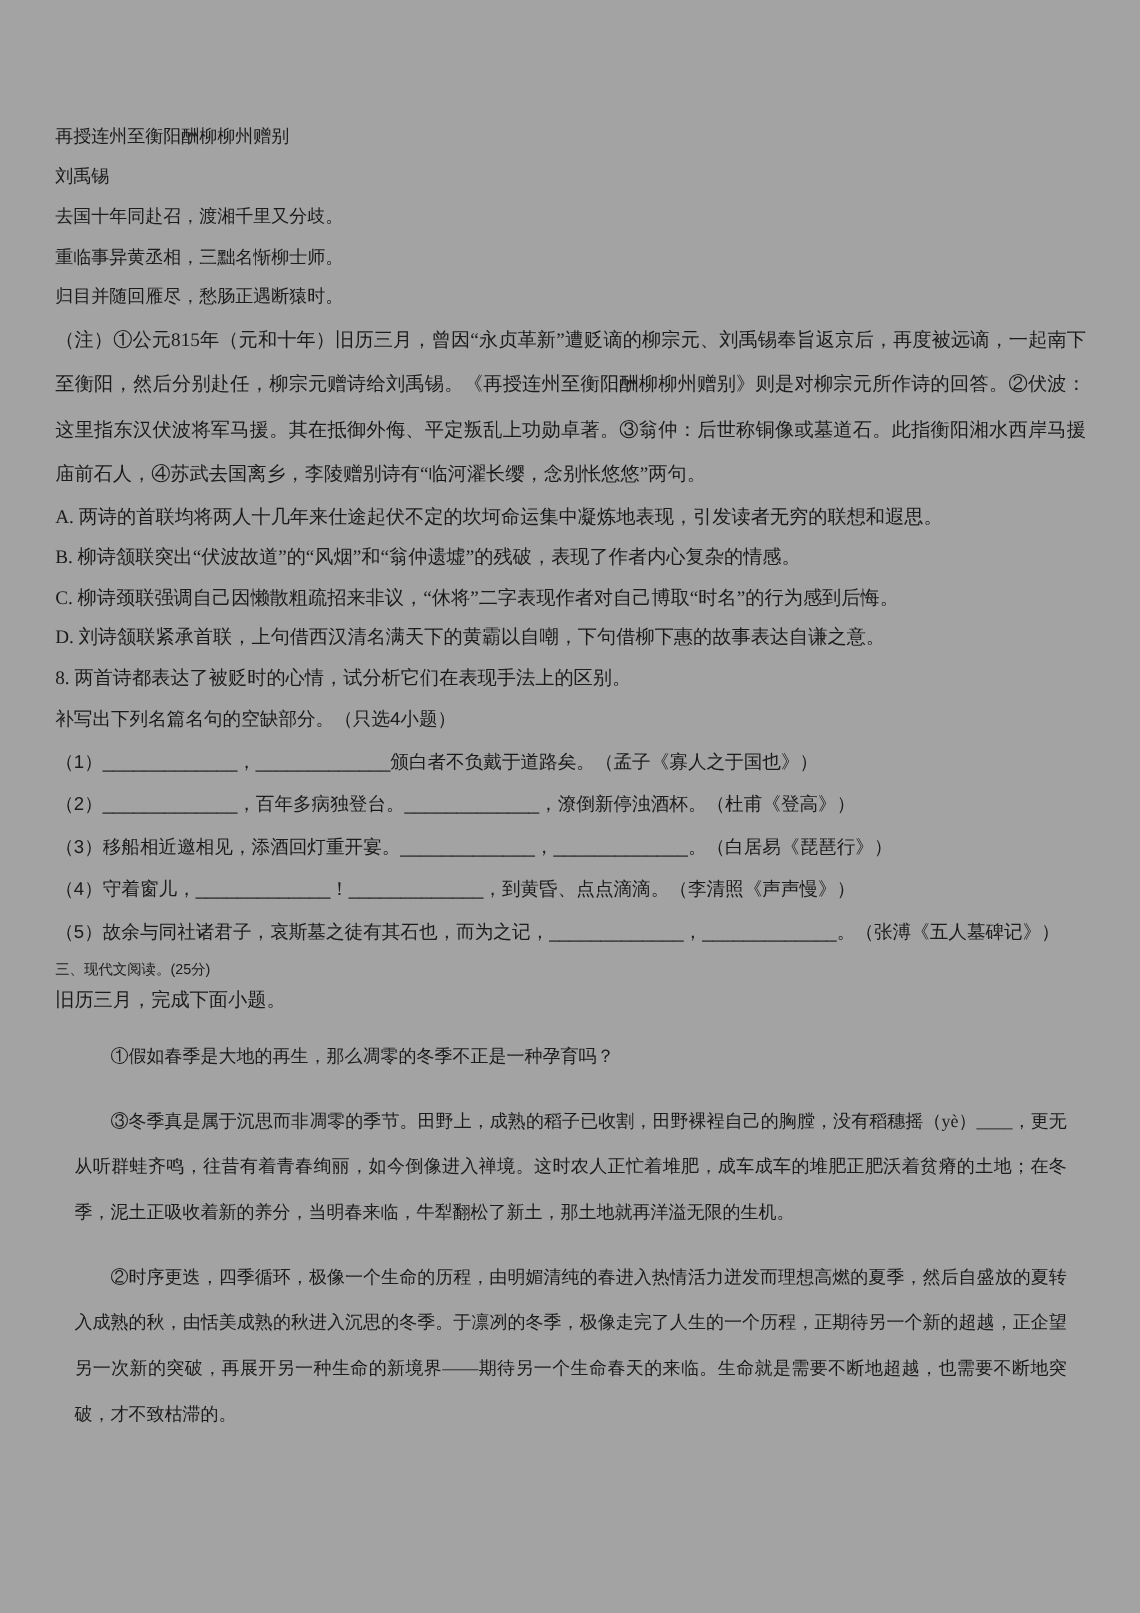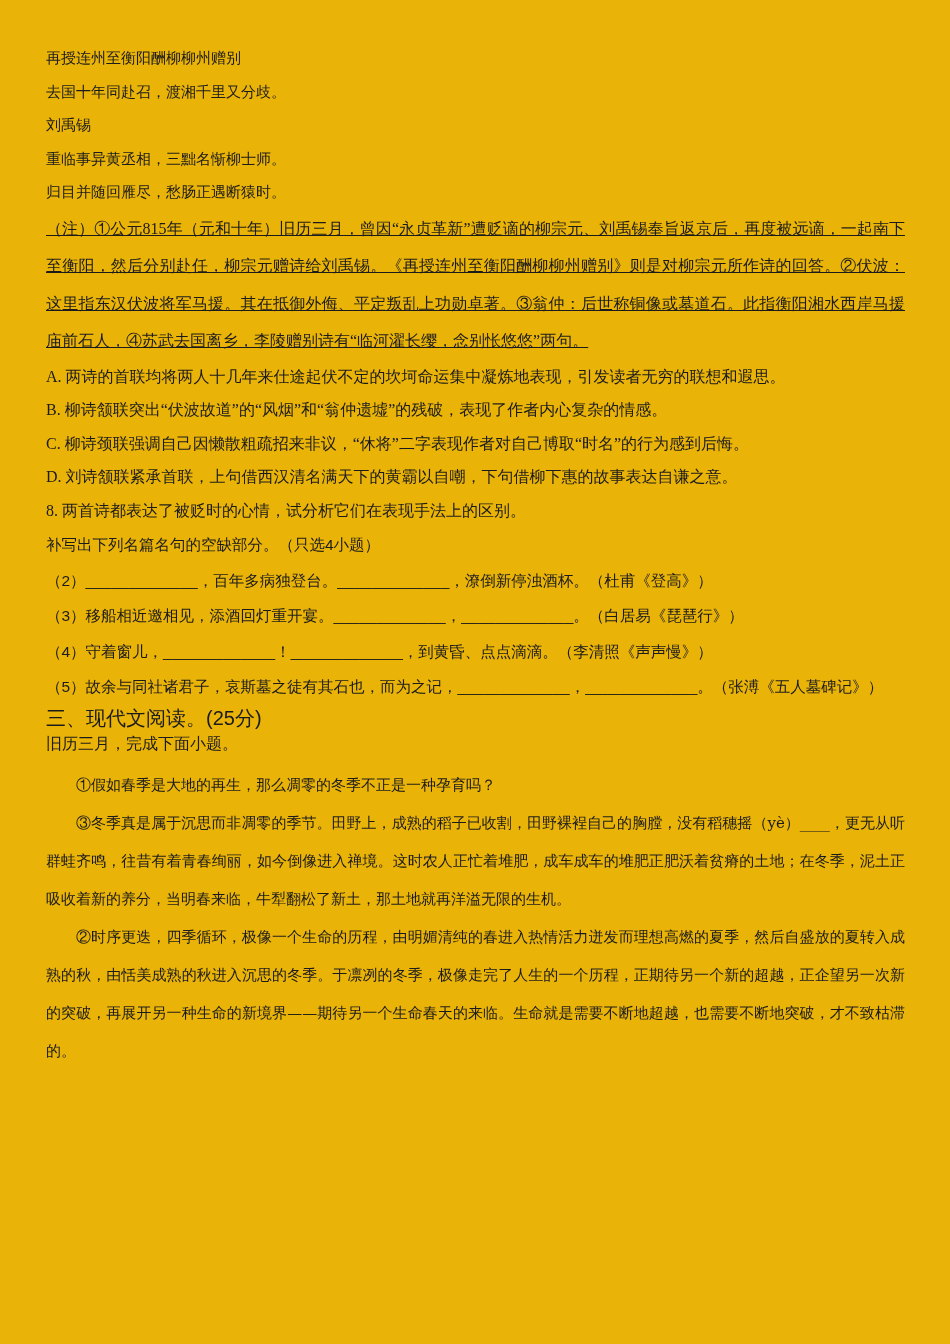--- a/index.html
+++ b/index.html
@@ -5,22 +5,22 @@
   html, body {
     margin: 0;
     padding: 0;
     background: #ffffff;
   }
   .page {
     position: relative;
     width: 950px;
     height: 1344px;
     box-sizing: border-box;
-    padding: 42px 45px 30px 46px;
-    background: #eab308;
+    padding: 97px 45px 30px 46px;
+    background: #a3a3a3;
     color: #1b1b1b;
     overflow: hidden;
   }
   
   .kai {
     font-family: "DejaVu Serif", serif;
     font-size: 15px;
   }
   
   .song {
@@ -30,69 +30,70 @@
   
   .hei {
     font-family: "Liberation Sans", sans-serif;
     font-weight: normal;
   }
   .poem-line { line-height: 33.5px; white-space: nowrap; }
   .note {
     line-height: 37.5px;
     text-align: justify;
     overflow-wrap: break-word;
-    text-decoration: underline;
   }
   .q-line {
     line-height: 33.5px;
     text-align: justify;
     overflow-wrap: break-word;
   }
   .dict-header, .dict-item {
     font-size: 15.5px;
     line-height: 35.5px;
     text-align: left;
     overflow-wrap: break-word;
   }
   .sec-header {
-    font-size: 20px;
+    font-size: 12px;
     line-height: 26px;
   }
   .sec-intro {
     line-height: 25px;
   }
   .passage-para {
     line-height: 38px;
     text-indent: 2em;
     text-align: justify;
     overflow-wrap: break-word;
-    margin: 0;
+    margin: 16px;
+    font-family: Liberation Serif, serif;
   }
   .passage { margin-top: 10px; }
 </style>
 </head>
 <body>
 
 <div class="page">
 
   <div class="kai poem-line">再授连州至衡阳酬柳柳州赠别</div>
+  <div class="kai poem-line">刘禹锡</div>
   <div class="kai poem-line">去国十年同赴召，渡湘千里又分歧。</div>
-  <div class="kai poem-line">刘禹锡</div>
   <div class="kai poem-line">重临事异黄丞相，三黜名惭柳士师。</div>
   <div class="kai poem-line">归目并随回雁尽，愁肠正遇断猿时。</div>
 
   <div class="song note">（注）①公元815年（元和十年）旧历三月，曾因“永贞革新”遭贬谪的柳宗元、刘禹锡奉旨返京后，再度被远谪，一起南下至衡阳，然后分别赴任，柳宗元赠诗给刘禹锡。《再授连州至衡阳酬柳柳州赠别》则是对柳宗元所作诗的回答。②伏波：这里指东汉伏波将军马援。其在抵御外侮、平定叛乱上功勋卓著。③翁仲：后世称铜像或墓道石。此指衡阳湘水西岸马援庙前石人，④苏武去国离乡，李陵赠别诗有“临河濯长缨，念别怅悠悠”两句。</div>
 
   <div class="song q-line">A. 两诗的首联均将两人十几年来仕途起伏不定的坎坷命运集中凝炼地表现，引发读者无穷的联想和遐思。</div>
   <div class="song q-line">B. 柳诗颔联突出“伏波故道”的“风烟”和“翁仲遗墟”的残破，表现了作者内心复杂的情感。</div>
   <div class="song q-line">C. 柳诗颈联强调自己因懒散粗疏招来非议，“休将”二字表现作者对自己博取“时名”的行为感到后悔。</div>
   <div class="song q-line">D. 刘诗颔联紧承首联，上句借西汉清名满天下的黄霸以自嘲，下句借柳下惠的故事表达自谦之意。</div>
   <div class="song q-line">8. 两首诗都表达了被贬时的心情，试分析它们在表现手法上的区别。</div>
 
   <div class="hei dict-header">补写出下列名篇名句的空缺部分。（只选4小题）</div>
+  <div class="hei dict-item">（1）_____________，_____________颁白者不负戴于道路矣。（孟子《寡人之于国也》）</div>
   <div class="hei dict-item">（2）_____________，百年多病独登台。_____________，潦倒新停浊酒杯。（杜甫《登高》）</div>
   <div class="hei dict-item">（3）移船相近邀相见，添酒回灯重开宴。_____________，_____________。（白居易《琵琶行》）</div>
   <div class="hei dict-item">（4）守着窗儿，_____________！_____________，到黄昏、点点滴滴。（李清照《声声慢》）</div>
   <div class="hei dict-item">（5）故余与同社诸君子，哀斯墓之徒有其石也，而为之记，_____________，_____________。（张溥《五人墓碑记》）</div>
 
   <div class="hei sec-header">三、现代文阅读。(25分)</div>
   <div class="song sec-intro">旧历三月，完成下面小题。</div>
 
   <div class="passage">
     <p class="kai passage-para">①假如春季是大地的再生，那么凋零的冬季不正是一种孕育吗？</p>

